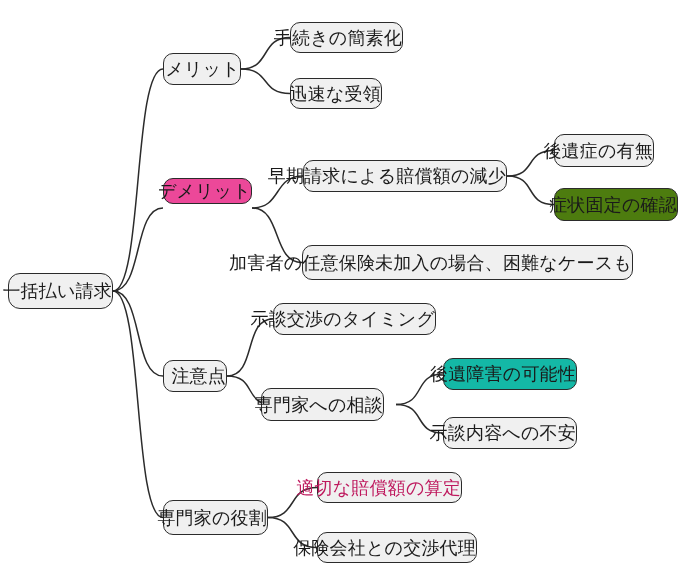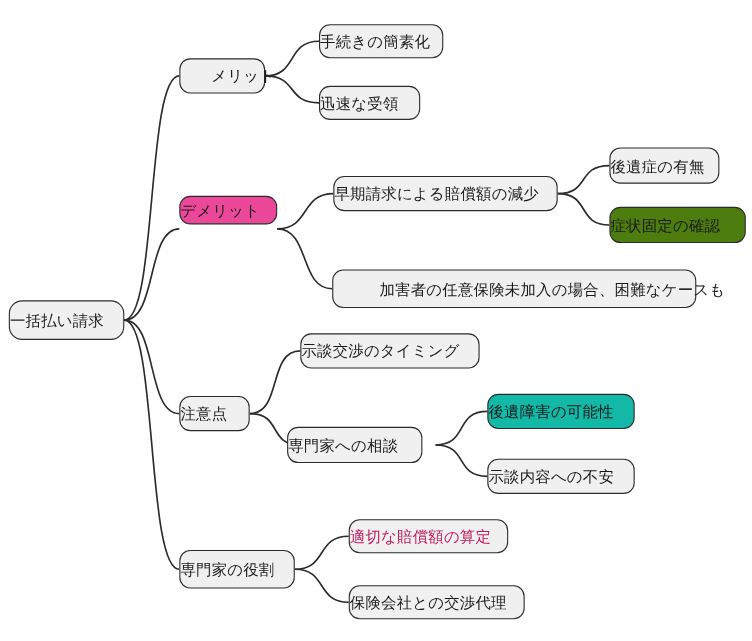--- a/index.html
+++ b/index.html
@@ -23,22 +23,22 @@
     height: 583px;
   }
   .node {
     position: absolute;
     box-sizing: border-box;
     border: 1.6px solid #2b2b2b;
     background: #f0f0f0;
     border-radius: 10px;
     display: flex;
     align-items: center;
-    justify-content: flex-start;
-    font-size: 14px;
+    justify-content: flex-end;
+    font-size: 18px;
     color: #1a1a1a;
     white-space: nowrap;
     letter-spacing: 0.2px;
     line-height: 1;
   }
   .node.root {
     border-radius: 12px;
   }
 </style>
 </head>

